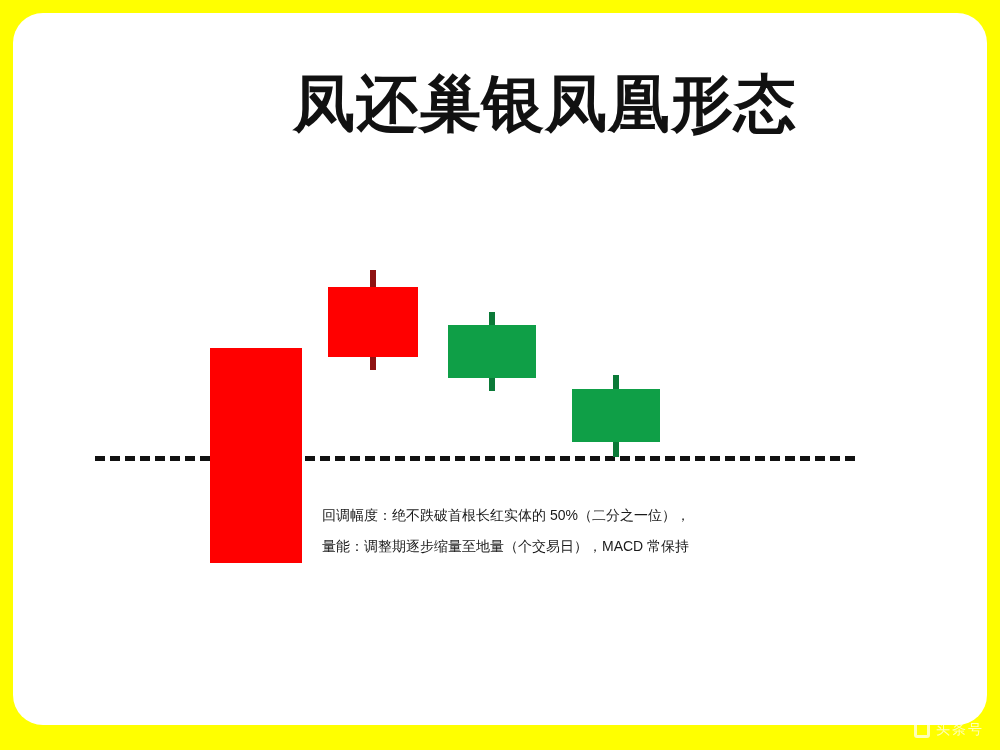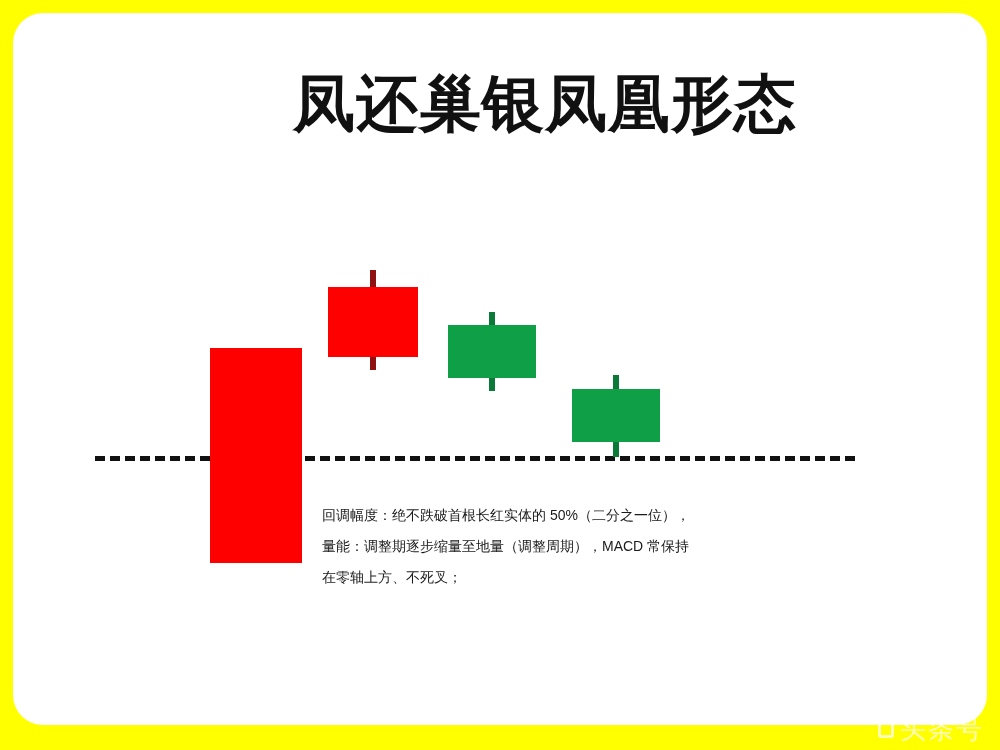--- a/index.html
+++ b/index.html
@@ -104,21 +104,21 @@
   }
   #body-text .line {
     white-space: nowrap;
   }
 
   
   #watermark {
     position: absolute;
     right: 16px;
     bottom: 8px;
-    font-size: 26px;
+    font-size: 14px;
     line-height: 26px;
     color: rgba(255, 255, 255, 0.72);
     letter-spacing: 2px;
     white-space: nowrap;
     display: flex;
     align-items: center;
     gap: 6px;
   }
   #watermark .wm-mark {
     display: inline-block;
@@ -155,22 +155,21 @@
         </div>
         <div class="candle" style="left: 559px; top: 362px; width: 88px; height: 82px;">
           <div class="wick" style="left: 41px; top: 0px; height: 82px; background: rgb(11, 122, 56);"></div>
           <div class="body" style="left: 0px; top: 14px; width: 88px; height: 53px; background: rgb(15, 159, 71);"></div>
         </div>
       </div>
 
     <div id="body-text">
 
     <div class="line">回调幅度：绝不跌破首根长红实体的 50%（二分之一位），</div>
-        <div class="line">量能：调整期逐步缩量至地量（调整周期），MACD 常保持</div>
-        <div class="line">在零轴上方、不死叉；</div>
+        <div class="line">量能：调整期逐步缩量至地量（个交易日），MACD 常保持</div>
       </div>
 
   </div>
 
   <div id="watermark">
     <span class="wm-mark"></span>
     <span>头条号</span>
   </div>
 </div>
 

